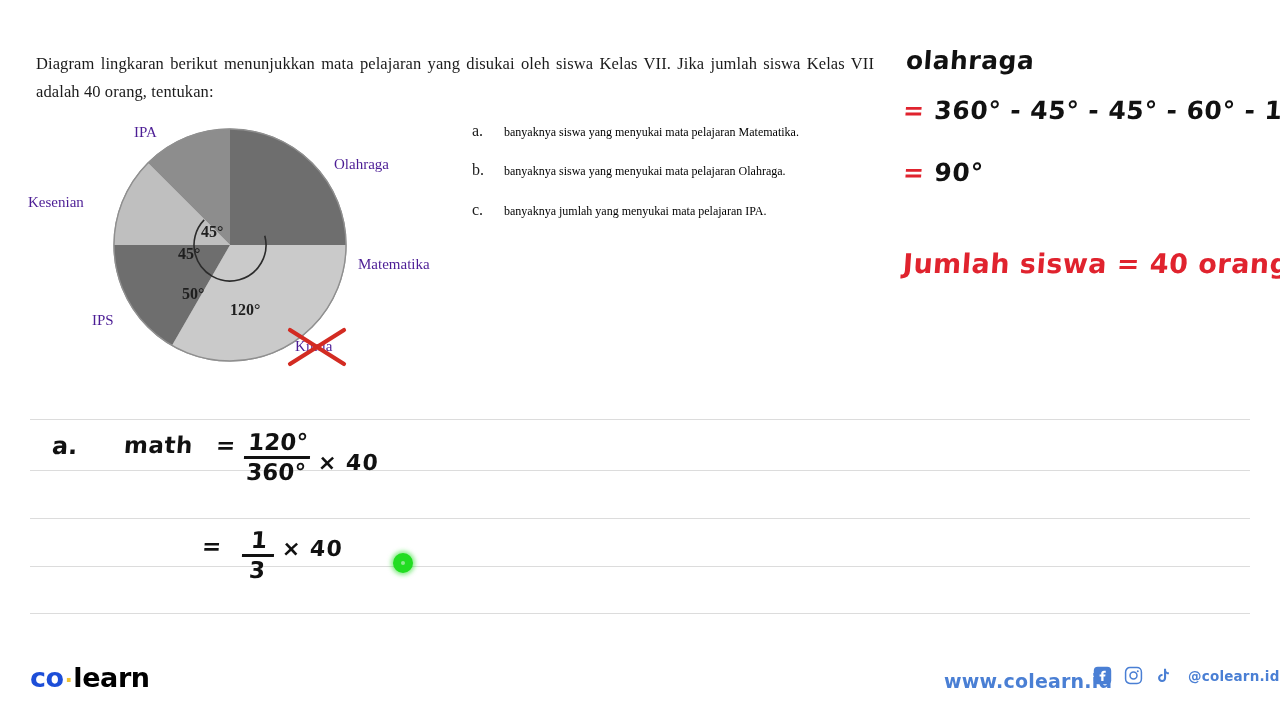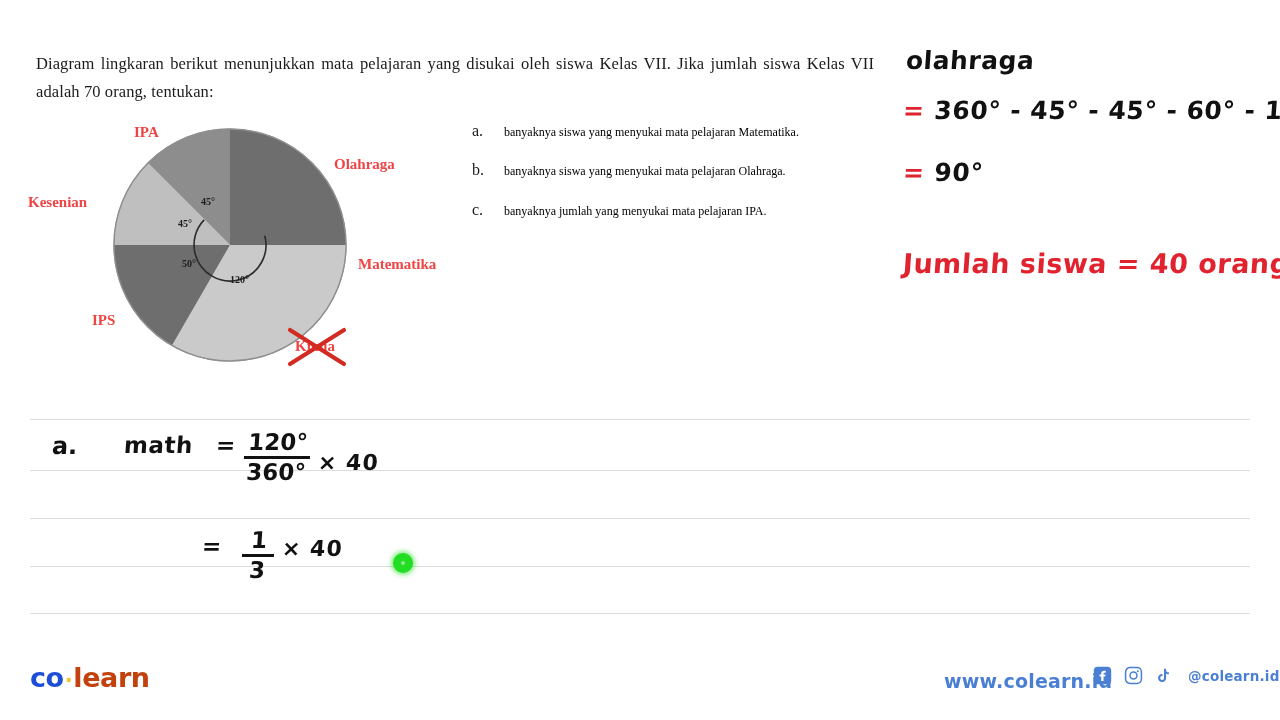--- a/index.html
+++ b/index.html
@@ -16,31 +16,31 @@
     font-size:16.5px;line-height:1.72;color:#1b1b1b;
     text-align:justify;letter-spacing:.1px;
   }
   .q-intro span{display:inline;}
 
   
   .chart-wrap{position:absolute;left:30px;top:118px;width:440px;height:260px;}
   .pie-svg{position:absolute;left:0;top:0;}
   .pie-label{
     position:absolute;font-family:"Liberation Serif", serif;
-    font-size:15px;color:#ef4444;white-space:nowrap;font-weight:bold;
+    font-size:15px;color:#4c1d95;white-space:nowrap;
   }
   .lbl-ipa{left:104px;top:6px;}
   .lbl-kesenian{left:-2px;top:76px;text-align:right;}
   .lbl-ips{left:62px;top:194px;}
   .lbl-olahraga{left:304px;top:38px;}
   .lbl-matematika{left:328px;top:138px;}
   .lbl-kimia{left:265px;top:220px;}
   .ang{
     position:absolute;font-family:"Liberation Serif", serif;
-    font-size:10px;color:#1f1f1f;font-weight:600;white-space:nowrap;
+    font-size:16px;color:#1f1f1f;font-weight:600;white-space:nowrap;margin-top:27px;
   }
   .ang-a{left:171px;top:78px;}
   .ang-b{left:148px;top:100px;}
   .ang-c{left:152px;top:140px;}
   .ang-d{left:200px;top:156px;}
 
   
   .kimia-cross{position:absolute;left:256px;top:208px;width:62px;height:42px;}
 
   
@@ -108,39 +108,39 @@
 
   
   .footer{position:absolute;left:0;top:655px;width:1280px;height:65px;}
   .logo{
     position:absolute;left:30px;top:7px;
     font-family:"DejaVu Sans", sans-serif;font-weight:700;
     font-size:27px;letter-spacing:-.4px;
   }
   .logo .co{color:#1d4ed8;}
   .logo .dot{color:#f1c232;font-size:21px;vertical-align:middle;padding:0 1px;}
-  .logo .learn{color:#c2410c;}
+  .logo .learn{color:#000000;}
   .f-url{
     position:absolute;left:944px;top:15px;
     font-family:"DejaVu Sans", sans-serif;font-size:19px;
     color:#4a7fd4;font-weight:600;letter-spacing:.2px;
   }
   .f-social{position:absolute;left:1093px;top:11px;display:flex;align-items:center;gap:12px;}
   .f-handle{
     font-family:"DejaVu Sans", sans-serif;font-size:13.5px;
     color:#4a7fd4;font-weight:600;margin-left:4px;letter-spacing:.2px;
   }
 </style>
 </head>
 <body>
 
 <div class="page">
 
   <div class="q-intro">
-    <span>Diagram lingkaran berikut menunjukkan mata pelajaran yang disukai oleh siswa Kelas VII. Jika jumlah siswa Kelas VII adalah 70 orang, tentukan:</span>
+    <span>Diagram lingkaran berikut menunjukkan mata pelajaran yang disukai oleh siswa Kelas VII. Jika jumlah siswa Kelas VII adalah 40 orang, tentukan:</span>
   </div>
 
   <div class="chart-wrap">
     <svg class="pie-svg" width="440" height="260" viewBox="0 0 440 260">
 
       <circle cx="200" cy="127" r="116" fill="#ffffff" stroke="#9a9a9a" stroke-width="1.2"></circle>
 
       <path d="M200,127 L200,11 A116,116 0 0,1 316,127 Z" fill="#6e6e6e"></path>
 
       <path d="M200,127 L316,127 A116,116 0 0,1 142,227.4 Z" fill="#cacaca"></path>

